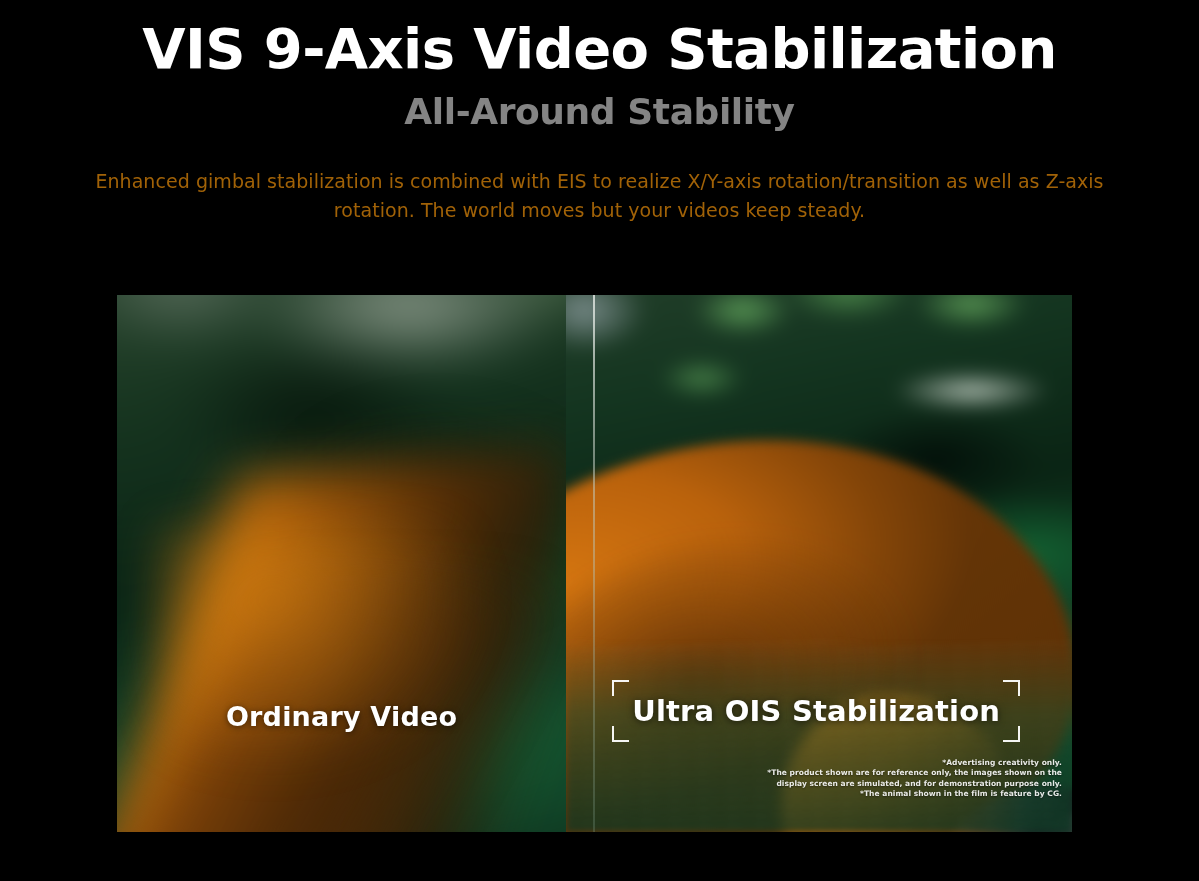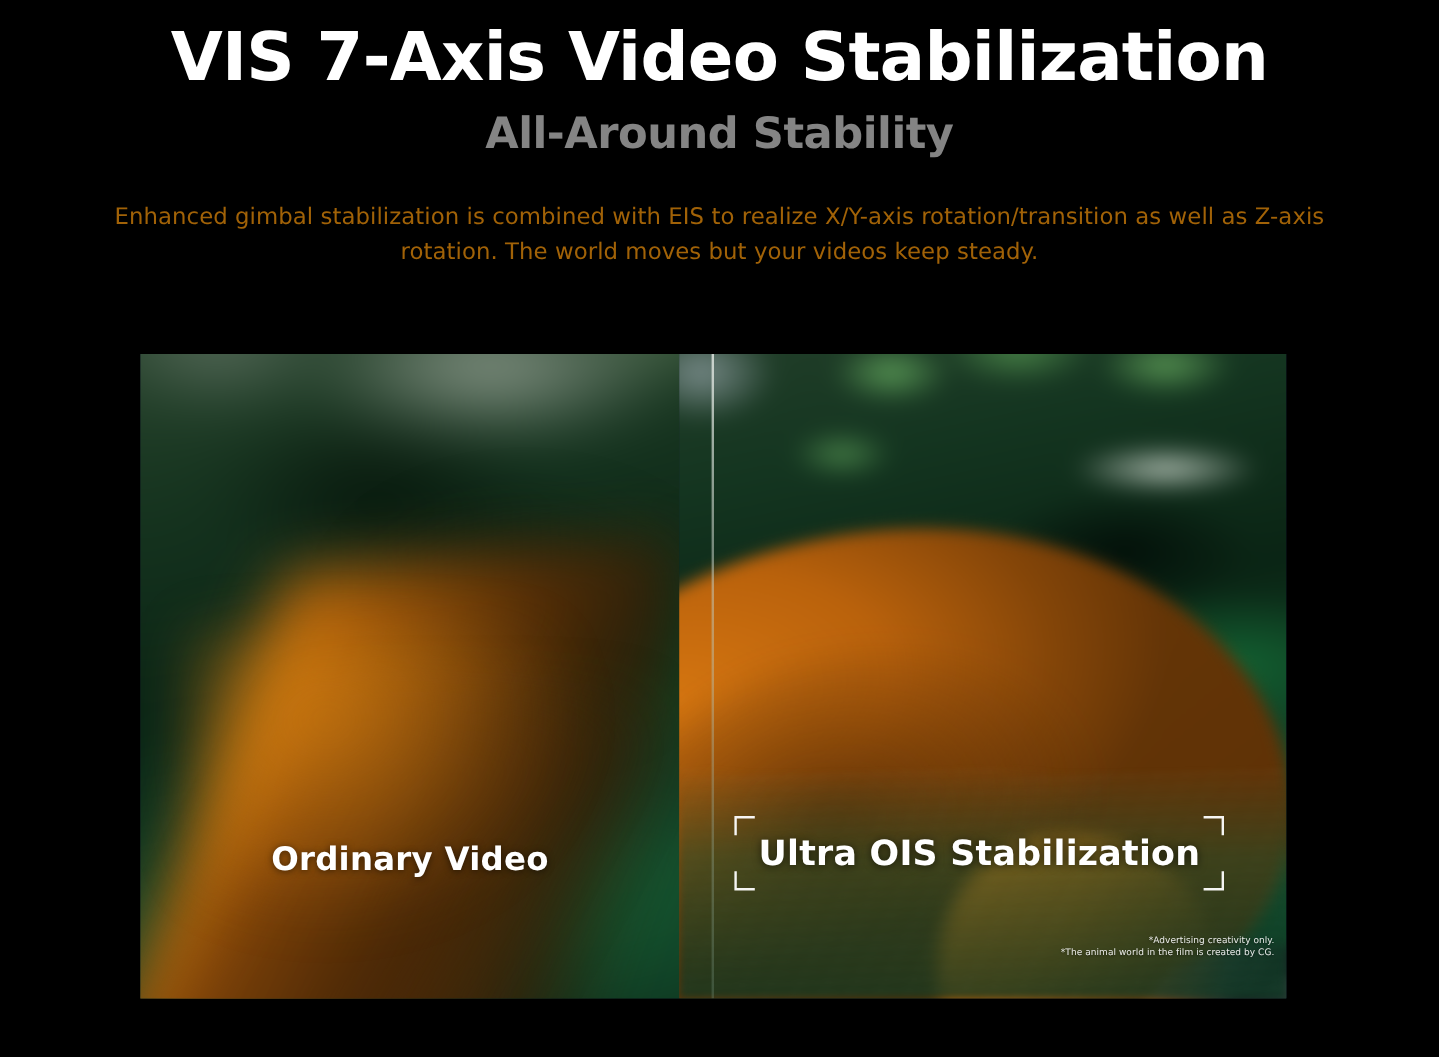--- a/index.html
+++ b/index.html
@@ -58,21 +58,21 @@
     letter-spacing:0.05px;
     font-family:"DejaVu Sans", sans-serif;
   }
 
   
   .compare-panel {
     position:absolute;
     left:117px; top:295px;
     width:955px; height:537px;
     overflow:hidden;
-    background:#0f172a;
+    background:#1d4ed8;
     display:flex;
   }
 
   .video-pane {
     position:relative;
     height:100%;
     overflow:hidden;
   }
 
   .pane-ordinary { width:476px; }
@@ -290,35 +290,35 @@
   
   .disclaimer {
     position:absolute;
     right:10px;
     bottom:32px;
     width:300px;
     z-index:8;
     text-align:right;
     font-size:7.5px;
     line-height:10.6px;
-    font-weight:400;
+    font-weight:700;
     color:rgba(255,255,255,0.90);
     letter-spacing:0.05px;
     font-family:"DejaVu Sans", sans-serif;
     text-shadow:0 1px 2px rgba(0,0,0,0.45);
   }
   .disclaimer div { white-space:normal; }
 </style>
 </head>
 <body>
 
 <div class="page">
 
   <div class="headline-block">
-    <h1 class="title-main">VIS 7-Axis Video Stabilization</h1>
+    <h1 class="title-main">VIS 9-Axis Video Stabilization</h1>
     <h2 class="title-sub">All-Around Stability</h2>
     <p class="description">Enhanced gimbal stabilization is combined with EIS to realize X/Y-axis rotation/transition as well as Z-axis rotation. The world moves but your videos keep steady.</p>
   </div>
 
   <div class="compare-panel">
 
     <div class="video-pane pane-ordinary">
       <div class="scene">
         <div class="ord-bg"></div>
         <div class="ord-dark"></div>
@@ -345,20 +345,21 @@
       <div class="stabilized-label-wrap">
         <span class="bracket tl"></span>
         <span class="bracket tr"></span>
         <span class="bracket bl"></span>
         <span class="bracket br"></span>
         <div class="label-stabilized">Ultra OIS Stabilization</div>
       </div>
 
       <div class="disclaimer">
         <div>*Advertising creativity only.</div>
-        <div>*The animal world in the film is created by CG.</div>
+        <div>*The product shown are for reference only, the images shown on the display screen are simulated, and for demonstration purpose only.</div>
+        <div>*The animal shown in the film is feature by CG.</div>
       </div>
     </div>
 
     <div class="divider"></div>
   </div>
 
 </div>
 
 </body></html>

